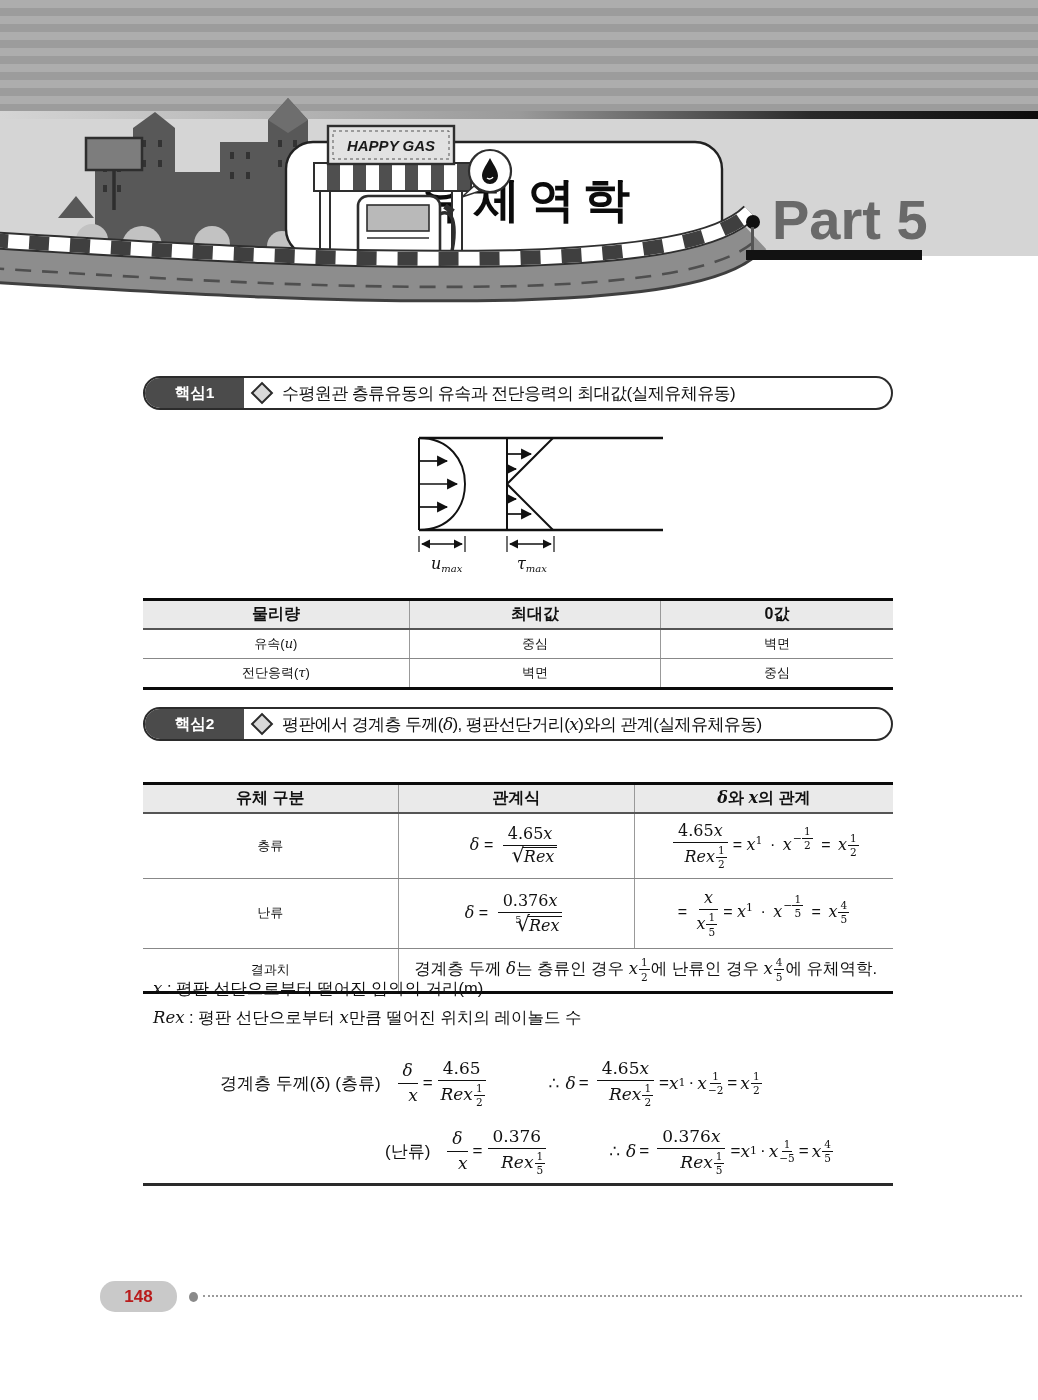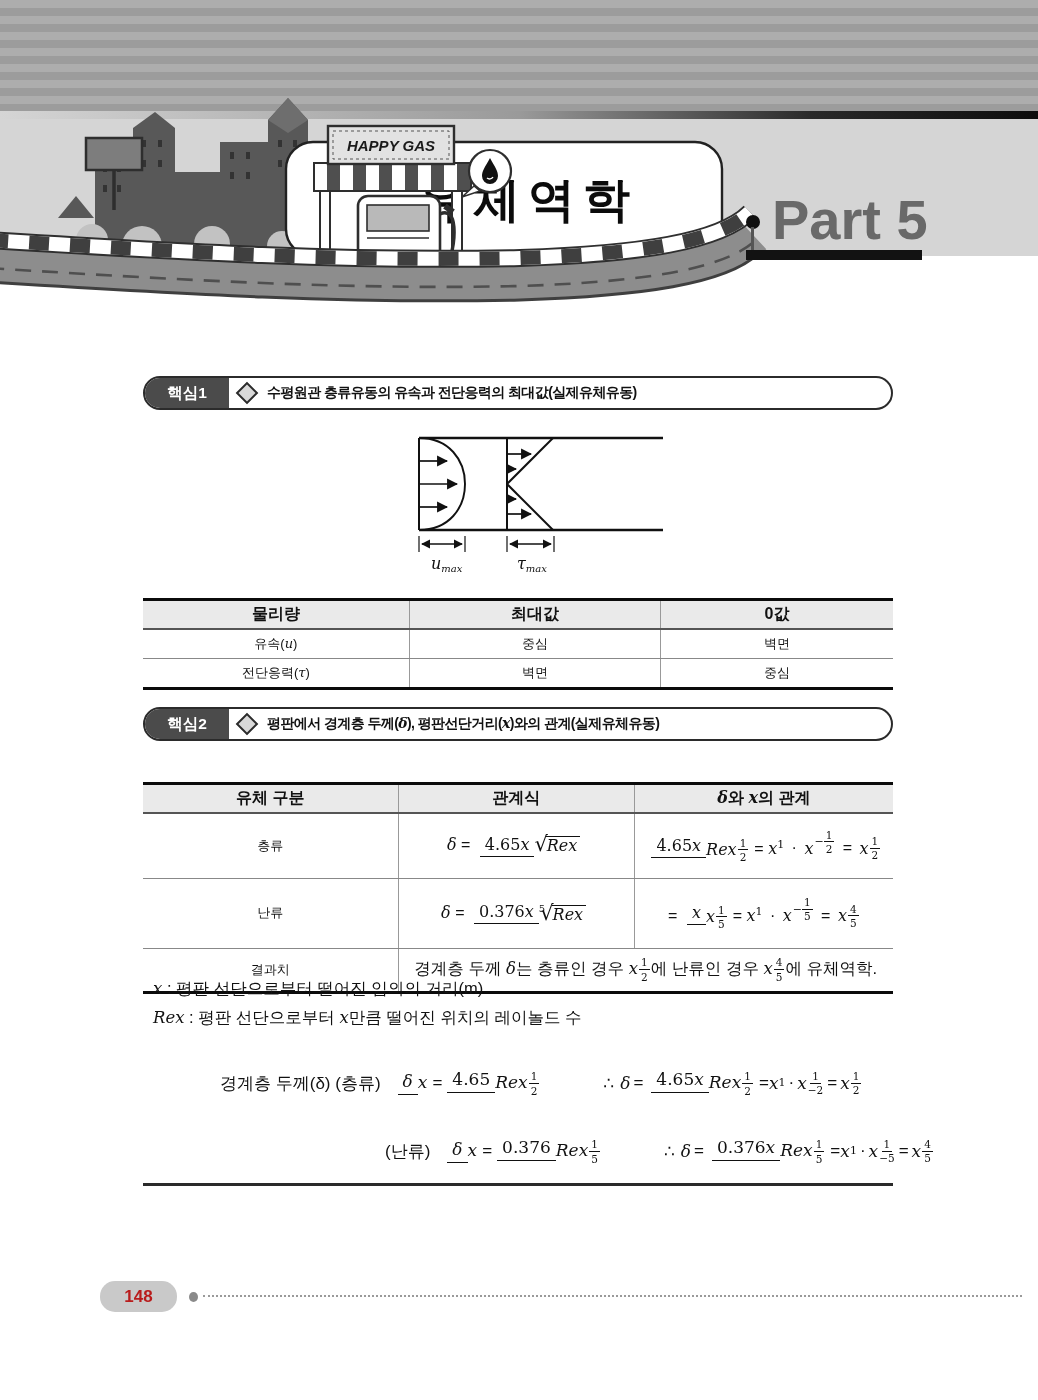--- a/index.html
+++ b/index.html
@@ -8,43 +8,43 @@
     font-family:"Liberation Sans","DejaVu Sans",sans-serif;color:#111;
     overflow:hidden;
   }
   
   .stripes{position:absolute;top:0;left:0;width:1038px;height:113px;
     background:repeating-linear-gradient(180deg,#adadad 0 8px,#9c9c9c 8px 16px);}
   #headerSvg{position:absolute;top:0;left:0;}
   
   .mi{font-family:"DejaVu Serif","Liberation Serif",serif;font-style:italic;}
   .mr{font-family:"DejaVu Serif","Liberation Serif",serif;font-style:normal;}
-  .fr{display:inline-flex;align-items:flex-start;vertical-align:middle;
+  .fr{display:inline-flex;flex-direction:column;align-items:flex-end;vertical-align:middle;
       margin:0 5px;line-height:1.25;}
   .fr .fn{border-bottom:1.4px solid #111;padding:0 5px 1px;text-align:center;white-space:nowrap;}
   .fr .fd{padding-top:1px;text-align:center;white-space:nowrap;}
   .supw{display:inline-flex;align-items:center;vertical-align:8px;line-height:1;margin:0 1px;}
   .supw .neg{font-size:11px;}
   .sf{display:inline-flex;flex-direction:column;align-items:center;font-size:10.5px;
       font-family:"DejaVu Serif","Liberation Serif",serif;line-height:1.15;}
   .sf .sn{border-bottom:1px solid #111;padding:0 2px .5px;}
   .sf .sd{padding-top:.5px;}
   sup.s1{font-size:11px;vertical-align:6px;font-family:"DejaVu Serif","Liberation Serif",serif;line-height:0;}
   .rsign{font-size:21px;font-style:normal;font-family:"DejaVu Serif","Liberation Serif",serif;line-height:.8;}
   .rbar{border-top:1.5px solid #111;padding:0 3px 0 1px;margin-left:-2px;}
   .ridx{font-size:10px;vertical-align:8px;margin-right:-5px;font-family:"DejaVu Serif","Liberation Serif",serif;}
   .cd{margin:0 3px;}
   
   .sec{position:absolute;left:143px;width:750px;height:34px;background:#fff;
        border:2.2px solid #2b2b2b;border-radius:18px;display:flex;align-items:center;box-sizing:border-box;}
-  .badge{width:84px;height:100%;background:#4b4b4b;border-radius:15px 0 0 15px;
+  .badge{width:99px;height:100%;background:#4b4b4b;border-radius:15px 0 0 15px;
          color:#fff;font-weight:bold;font-size:15.5px;display:flex;align-items:center;justify-content:center;}
   .diamond{width:12px;height:12px;background:#d9d9d9;border:2.2px solid #2b2b2b;
            transform:rotate(45deg);margin:0 12px 0 10px;flex:0 0 auto;}
-  .sec-title{font-weight:bold;font-size:14px;letter-spacing:-0.6px;white-space:nowrap;}
+  .sec-title{font-weight:normal;font-size:17px;letter-spacing:-0.6px;white-space:nowrap;}
   
   .tbl{position:absolute;left:143px;width:750px;border-collapse:collapse;text-align:center;
        border-top:3px solid #0b0b0b;border-bottom:3px solid #0b0b0b;margin-top:16px;}
   .tbl th{background:#eaeaea;font-size:16px;font-weight:bold;height:25px;
           border-bottom:2px solid #555;}
   .tbl td{font-size:13px;}
   .cs{border-left:1.3px solid #999;}
   #table1 td{height:26px;}
   #table1 tr.mid td{border-bottom:1.3px solid #888;}
   #table2 tr.rline td{border-bottom:1.3px solid #888;}

